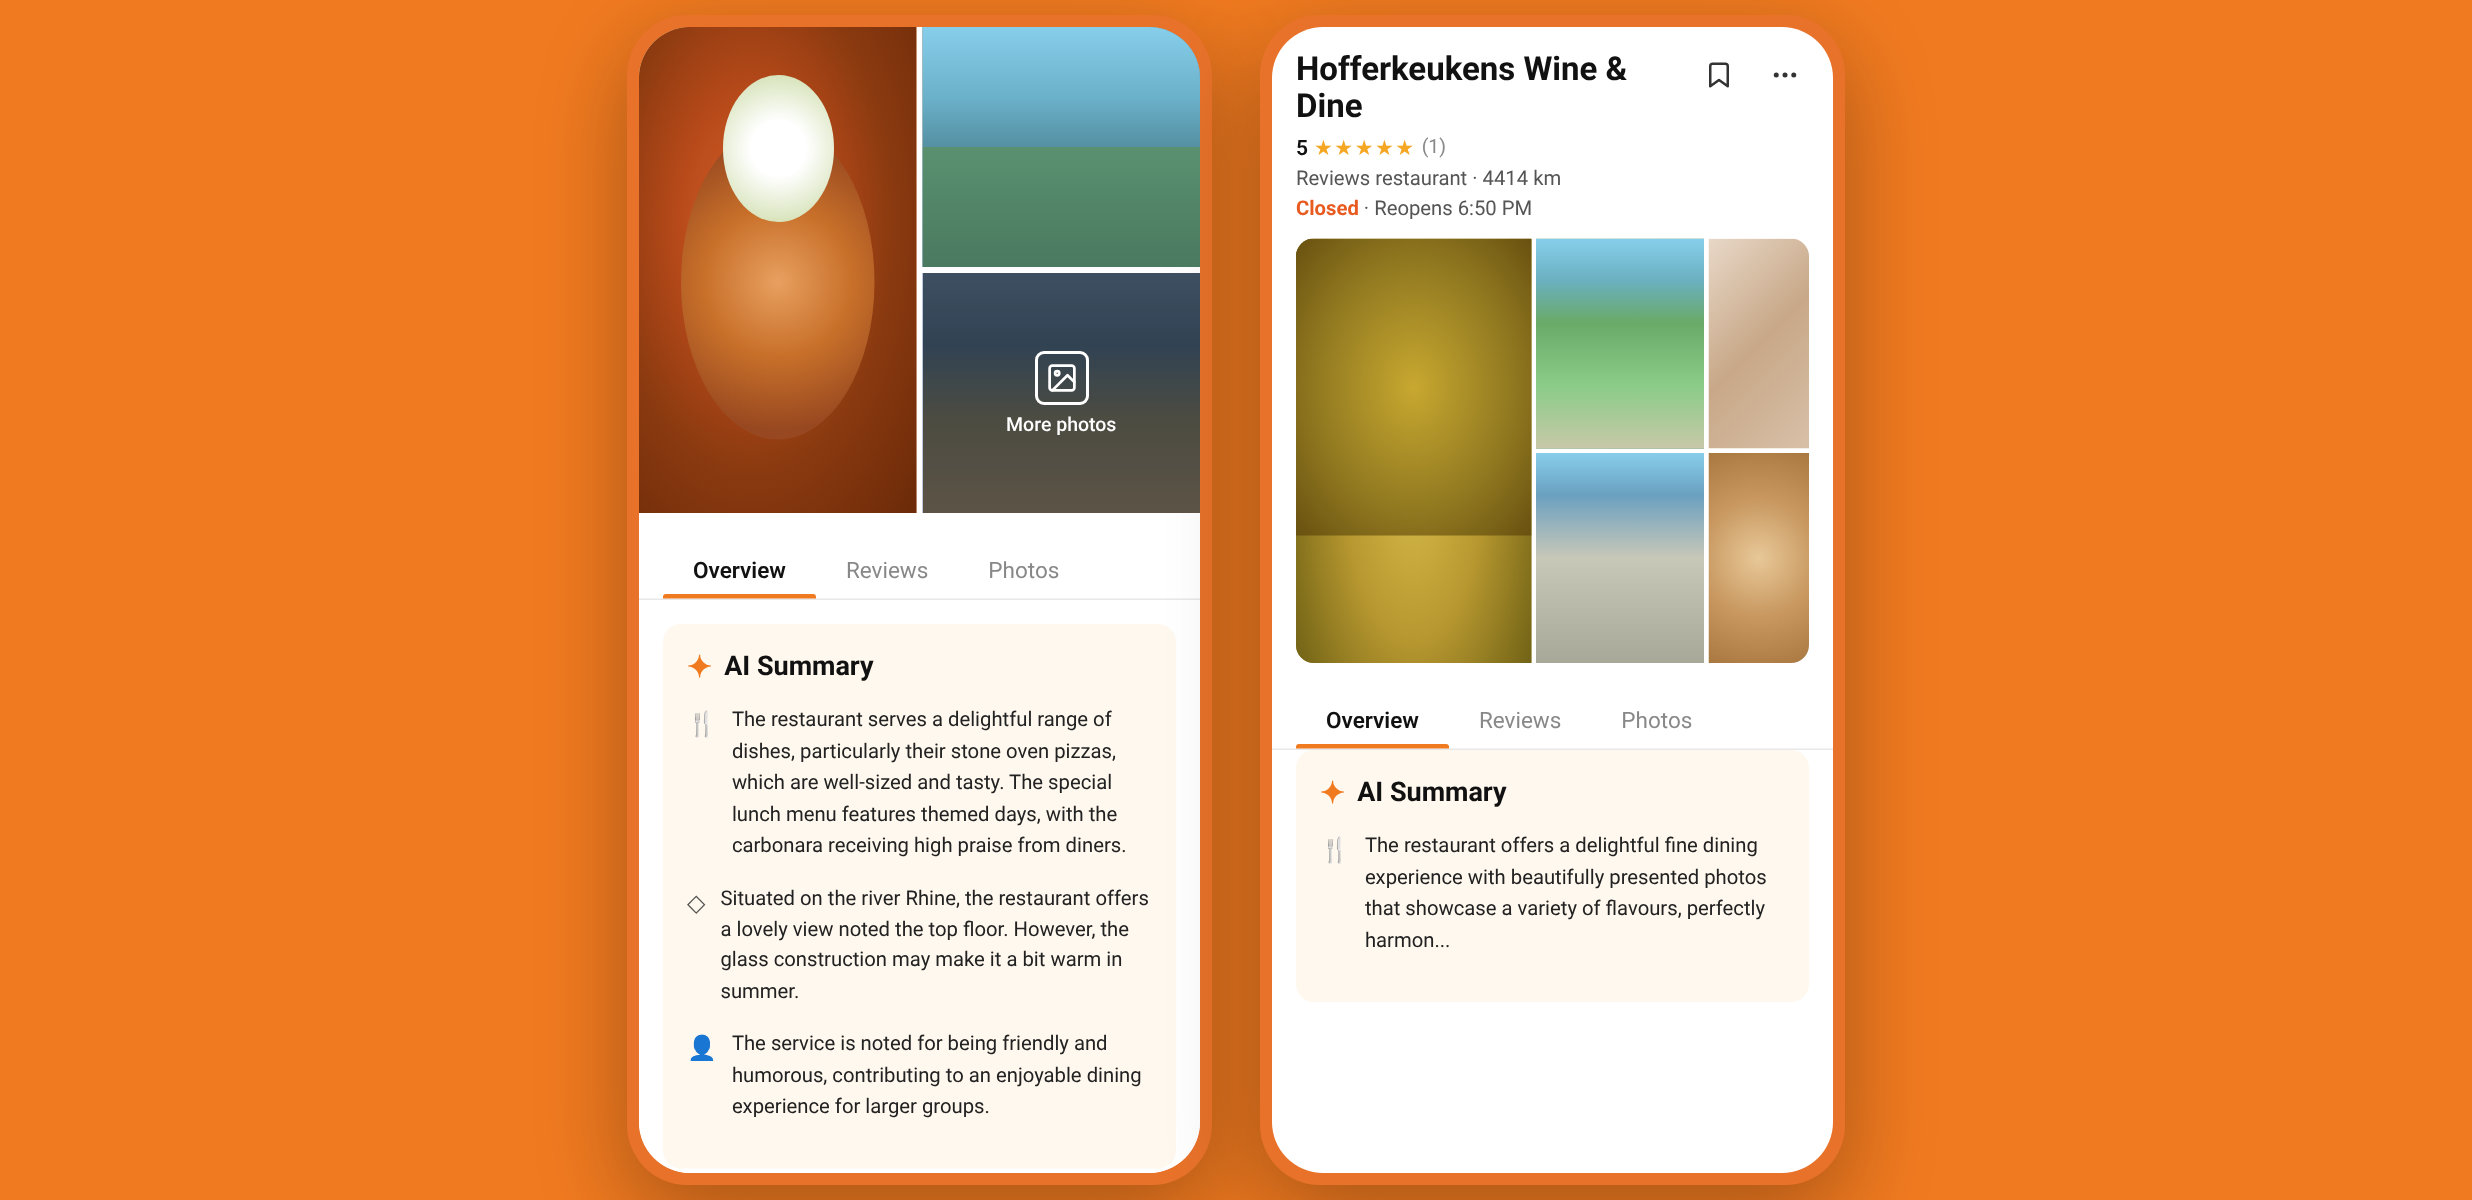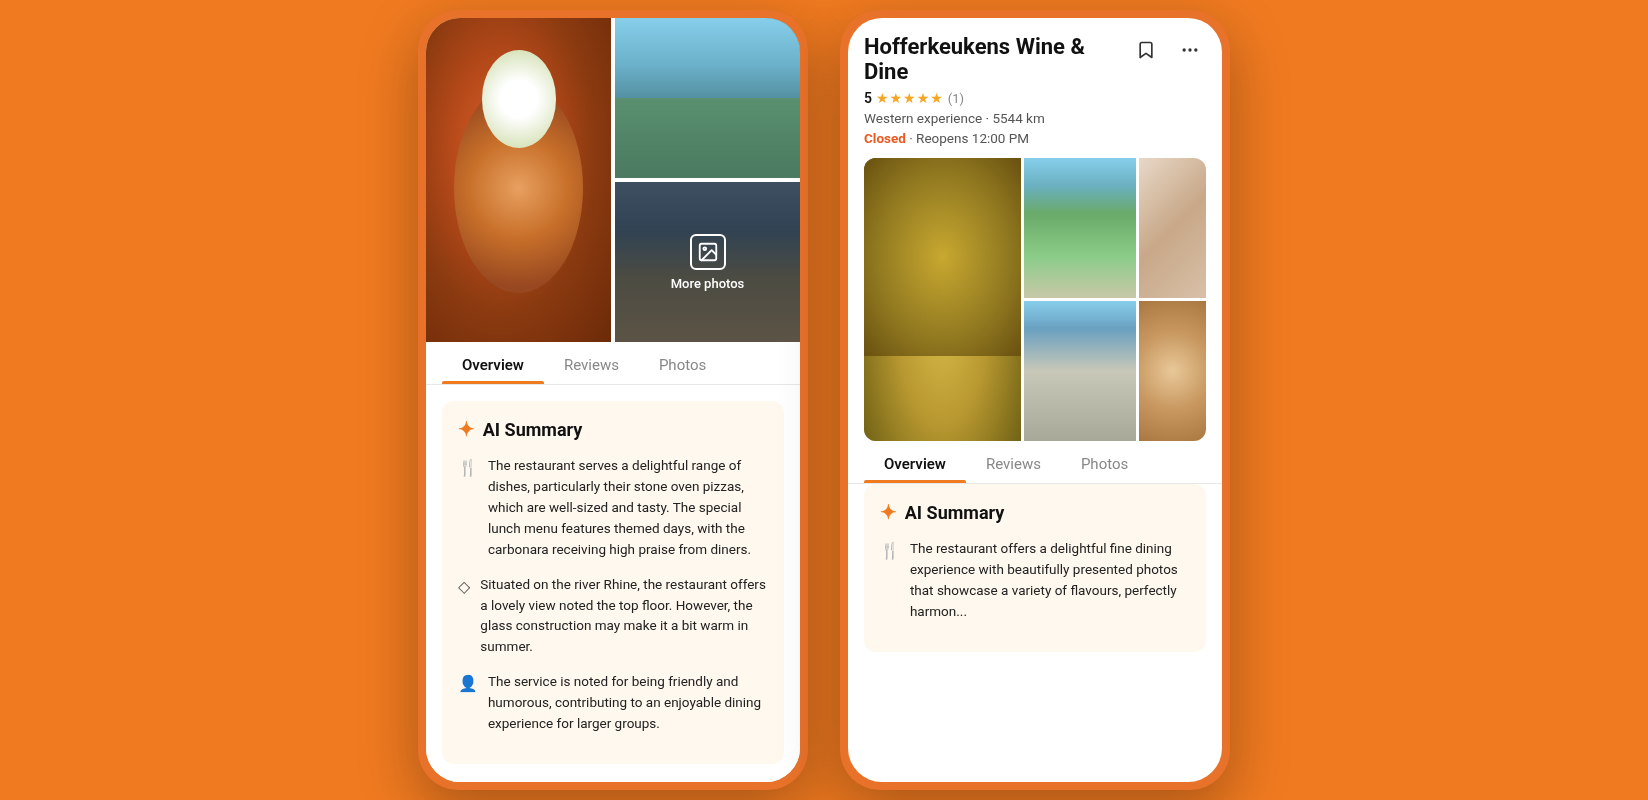--- a/index.html
+++ b/index.html
@@ -152,21 +152,21 @@
     }
 
     .tabs-row {
       display: flex;
       border-bottom: 1px solid #e8e8e8;
       flex-shrink: 0;
       padding: 0 16px;
     }
 
     .tab-item {
-      padding: 14px 20px 10px;
+      padding: 29px 20px 10px;
       font-size: 15px;
       color: #888;
       cursor: pointer;
       position: relative;
     }
 
     .tab-item.active {
       color: #111;
       font-weight: 600;
     }
@@ -482,28 +482,28 @@
 
     <div class="right-header">
       <div style="flex:1; padding-right: 8px;">
         <div class="restaurant-name">Hofferkeukens Wine &amp; Dine</div>
         <div class="rating-row">
           <span class="rating-num">5</span>
           <span class="stars">★★★★★</span>
           <span class="review-count">(1)</span>
         </div>
         <div class="meta-row">
-          <span>Western experience</span>
+          <span>Reviews restaurant</span>
           <span> · </span>
-          <span>5544 km</span>
+          <span>4414 km</span>
         </div>
         <div class="status-row">
           <span class="closed-badge">Closed</span>
           <span> · </span>
-          <span>Reopens 12:00 PM</span>
+          <span>Reopens 6:50 PM</span>
         </div>
       </div>
       <div class="header-icons">
         <div class="icon-btn">
           <svg width="20" height="20" viewBox="0 0 24 24" fill="none" stroke="#333" stroke-width="2" stroke-linecap="round" stroke-linejoin="round">
             <path d="M19 21l-7-5-7 5V5a2 2 0 0 1 2-2h10a2 2 0 0 1 2 2z"></path>
           </svg>
         </div>
         <div class="icon-btn">
           <svg width="20" height="20" viewBox="0 0 24 24" fill="#333" stroke="none">

